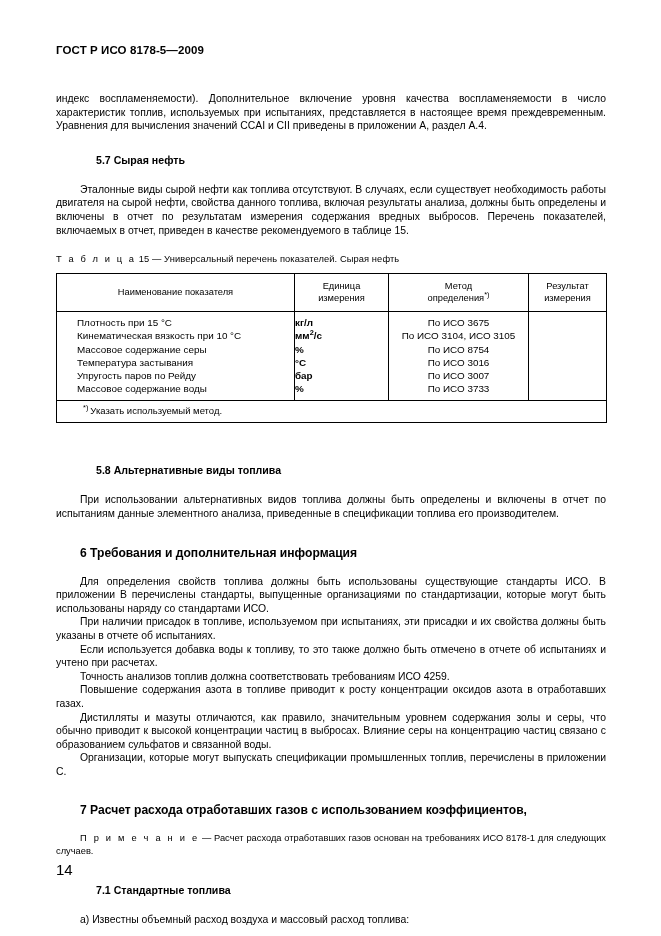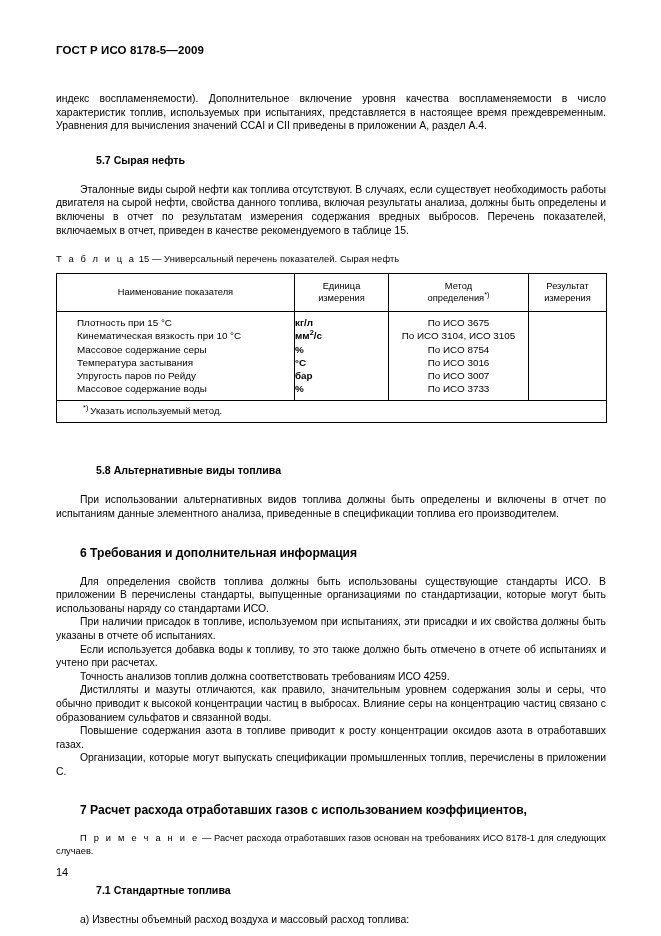--- a/index.html
+++ b/index.html
@@ -193,21 +193,21 @@
     font-size: 10.4px;
     line-height: 16px;
     padding-left: 38px;
   }
 
   
   .page-num {
     position: absolute;
     left: 56px;
     bottom: 58px;
-    font-size: 11px;
+    font-size: 15px;
   }
 
   .sp-4  { height: 4px; }
   .sp-8  { height: 8px; }
   .sp-10 { height: 10px; }
   .sp-12 { height: 12px; }
   .sp-14 { height: 14px; }
   .sp-16 { height: 16px; }
   .sp-24 { height: 24px; }
 </style>
@@ -324,22 +324,22 @@
     <div class="sp-24"></div>
 
     <h2 class="h-sec">6  Требования и дополнительная информация</h2>
 
     <div class="sp-14"></div>
 
     <p class="para indent">Для определения свойств топлива должны быть использованы существующие стандарты ИСО. В приложении В перечислены стандарты, выпущенные организациями по стандартизации, которые могут быть использованы наряду со стандартами ИСО.</p>
     <p class="para indent">При наличии присадок в топливе, используемом при испытаниях, эти присадки и их свойства должны быть указаны в отчете об испытаниях.</p>
     <p class="para indent">Если используется добавка воды к топливу, то это также должно быть отмечено в отчете об испытаниях и учтено при расчетах.</p>
     <p class="para indent nojustify">Точность анализов топлив должна соответствовать требованиям ИСО 4259.</p>
+    <p class="para indent">Повышение содержания азота в топливе приводит к росту концентрации оксидов азота в отработавших газах.</p>
     <p class="para indent">Дистилляты и мазуты отличаются, как правило, значительным уровнем содержания золы и серы, что обычно приводит к высокой концентрации частиц в выбросах. Влияние серы на концентрацию частиц связано с образованием сульфатов и связанной воды.</p>
-    <p class="para indent">Повышение содержания азота в топливе приводит к росту концентрации оксидов азота в отработавших газах.</p>
     <p class="para indent">Организации, которые могут выпускать спецификации промышленных топлив, перечислены в приложении С.</p>
 
     <div class="sp-24"></div>
 
     <h2 class="h-sec two-line">
       <span>7  Расчет расхода отработавших газов с использованием коэффициентов,</span><br>
     </h2>
 
     <div class="sp-14"></div>
 

